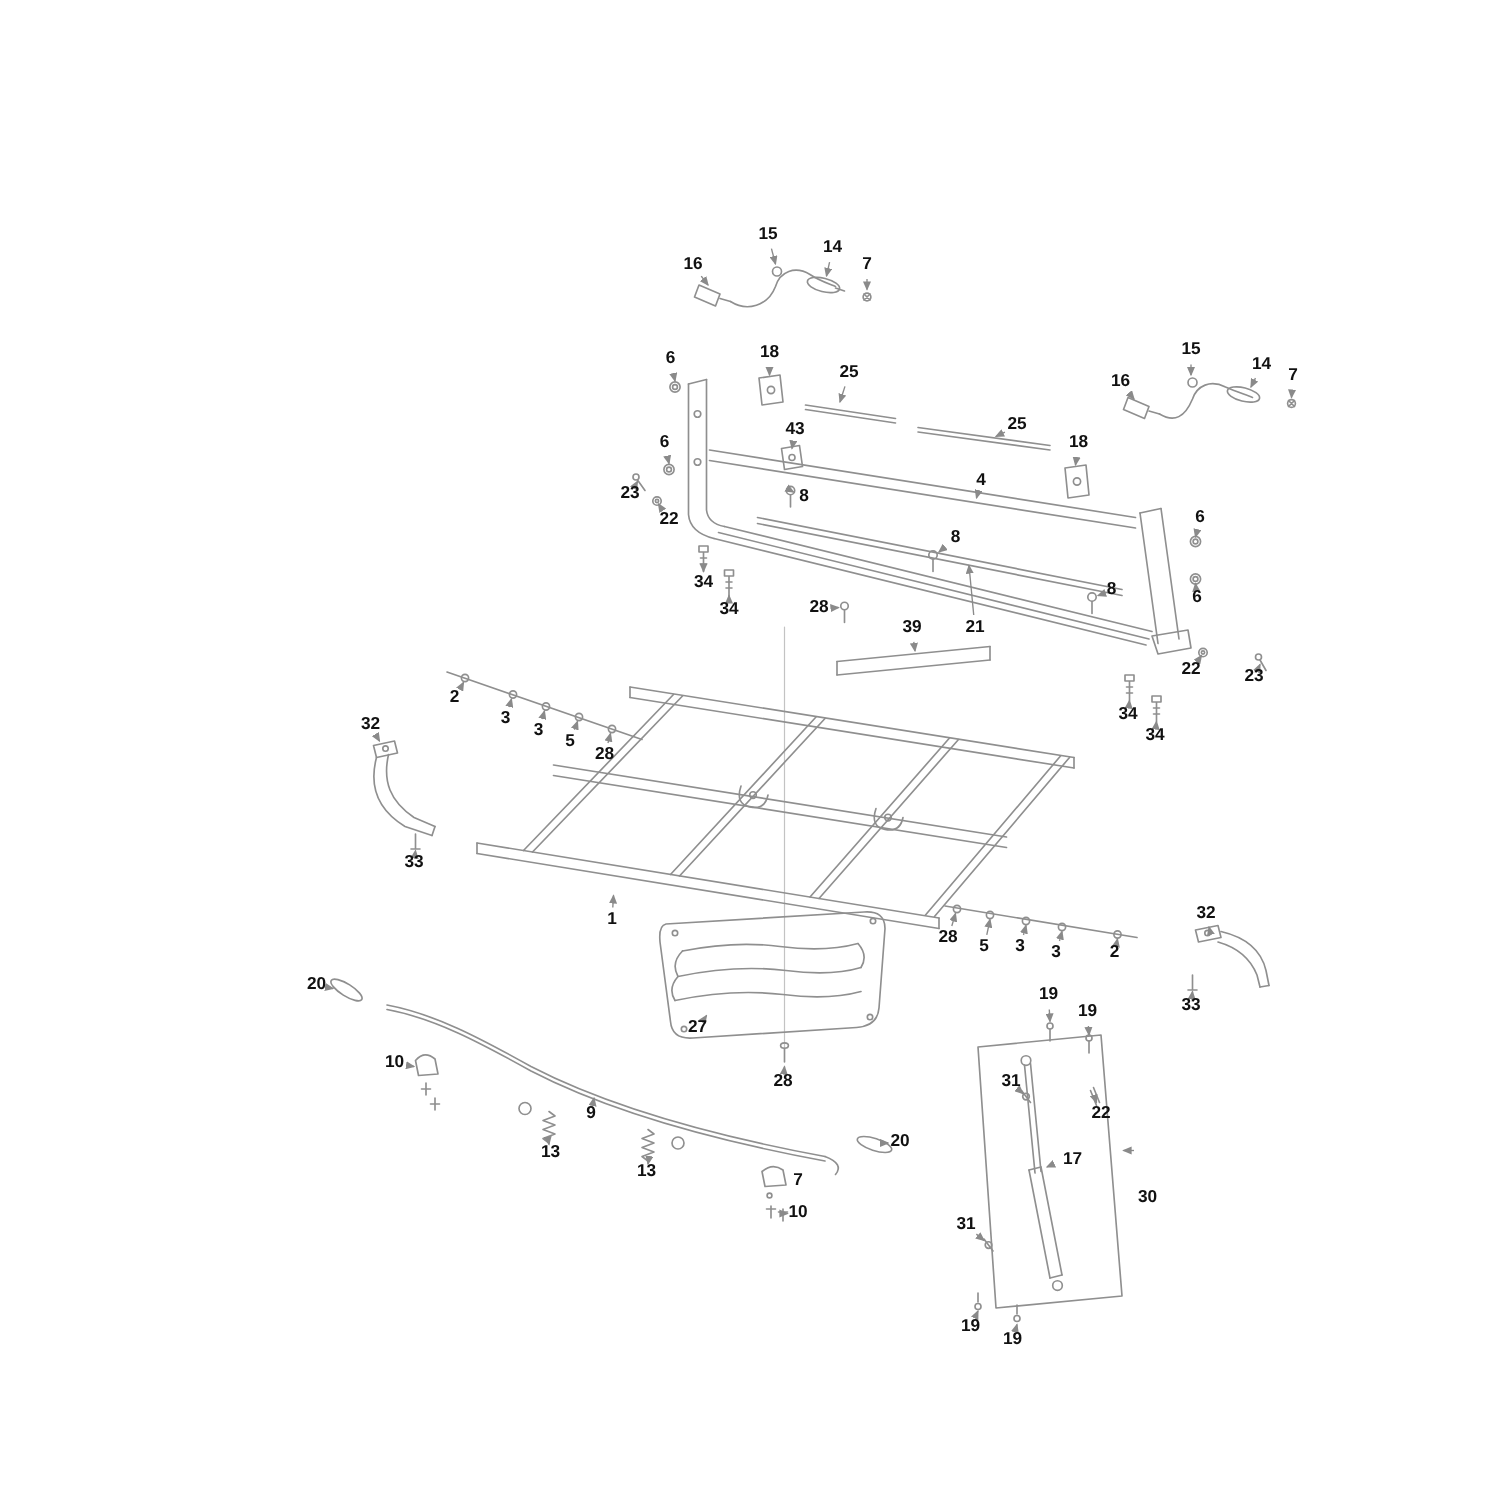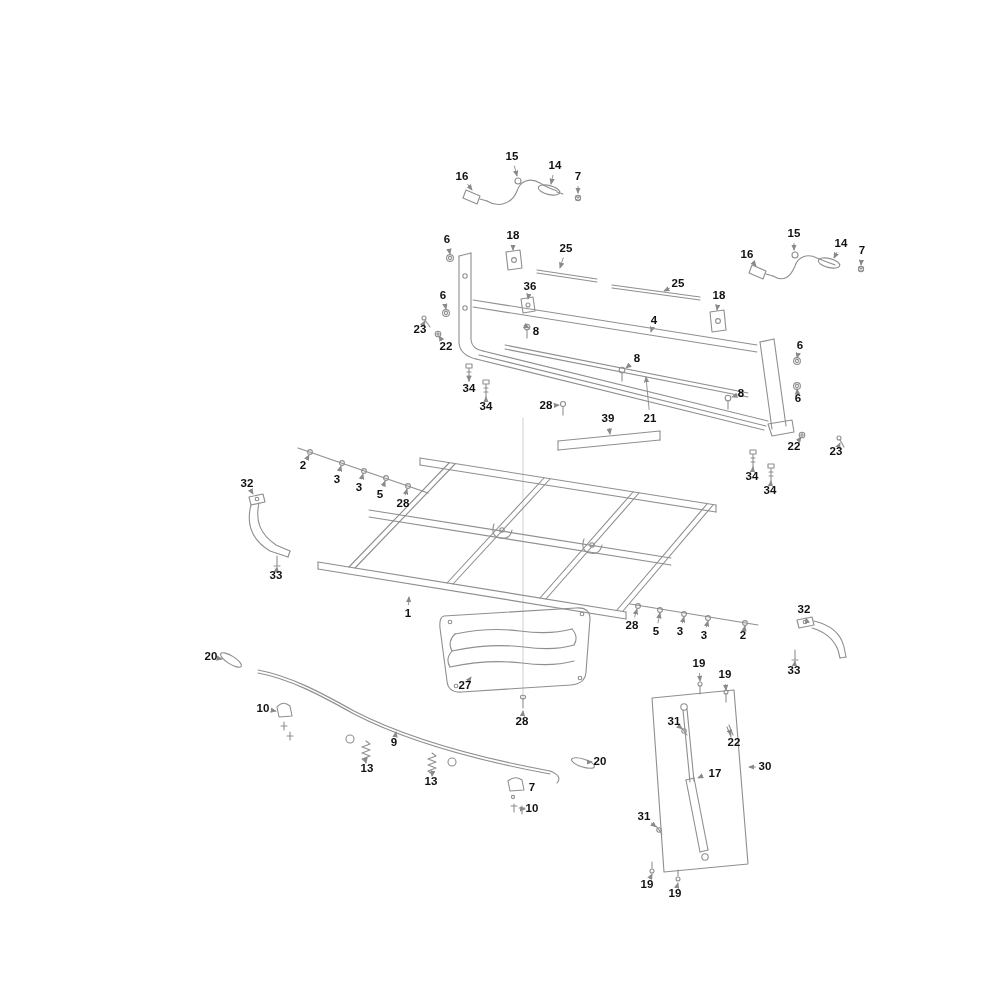--- a/index.html
+++ b/index.html
@@ -293,21 +293,21 @@
       <div class="callout" style="left: 555px; top: 166px; color: rgb(17, 17, 17);">14</div>
       <div class="callout" style="left: 462px; top: 177px; color: rgb(17, 17, 17);">16</div>
       <div class="callout" style="left: 578px; top: 177px; color: rgb(17, 17, 17);">7</div>
       <div class="callout" style="left: 794px; top: 234px; color: rgb(17, 17, 17);">15</div>
       <div class="callout" style="left: 841px; top: 244px; color: rgb(17, 17, 17);">14</div>
       <div class="callout" style="left: 747px; top: 255px; color: rgb(17, 17, 17);">16</div>
       <div class="callout" style="left: 862px; top: 251px; color: rgb(17, 17, 17);">7</div>
       <div class="callout" style="left: 447px; top: 240px; color: rgb(17, 17, 17);">6</div>
       <div class="callout" style="left: 513px; top: 236px; color: rgb(17, 17, 17);">18</div>
       <div class="callout" style="left: 566px; top: 249px; color: rgb(17, 17, 17);">25</div>
-      <div class="callout" style="left: 530px; top: 287px; color: rgb(17, 17, 17);">36</div>
+      <div class="callout" style="left: 530px; top: 287px; color: rgb(17, 17, 17);">43</div>
       <div class="callout" style="left: 678px; top: 284px; color: rgb(17, 17, 17);">25</div>
       <div class="callout" style="left: 443px; top: 296px; color: rgb(17, 17, 17);">6</div>
       <div class="callout" style="left: 719px; top: 296px; color: rgb(17, 17, 17);">18</div>
       <div class="callout" style="left: 654px; top: 321px; color: rgb(17, 17, 17);">4</div>
       <div class="callout" style="left: 420px; top: 330px; color: rgb(17, 17, 17);">23</div>
       <div class="callout" style="left: 536px; top: 332px; color: rgb(17, 17, 17);">8</div>
       <div class="callout" style="left: 446px; top: 347px; color: rgb(17, 17, 17);">22</div>
       <div class="callout" style="left: 800px; top: 346px; color: rgb(17, 17, 17);">6</div>
       <div class="callout" style="left: 637px; top: 359px; color: rgb(17, 17, 17);">8</div>
       <div class="callout" style="left: 469px; top: 389px; color: rgb(17, 17, 17);">34</div>
@@ -340,21 +340,21 @@
       <div class="callout" style="left: 465px; top: 686px; color: rgb(17, 17, 17);">27</div>
       <div class="callout" style="left: 699px; top: 664px; color: rgb(17, 17, 17);">19</div>
       <div class="callout" style="left: 725px; top: 675px; color: rgb(17, 17, 17);">19</div>
       <div class="callout" style="left: 263px; top: 709px; color: rgb(17, 17, 17);">10</div>
       <div class="callout" style="left: 522px; top: 722px; color: rgb(17, 17, 17);">28</div>
       <div class="callout" style="left: 674px; top: 722px; color: rgb(17, 17, 17);">31</div>
       <div class="callout" style="left: 734px; top: 743px; color: rgb(17, 17, 17);">22</div>
       <div class="callout" style="left: 394px; top: 743px; color: rgb(17, 17, 17);">9</div>
       <div class="callout" style="left: 367px; top: 769px; color: rgb(17, 17, 17);">13</div>
       <div class="callout" style="left: 707px; top: 774px; color: rgb(17, 17, 17); padding-left: 16px;">17</div>
-      <div class="callout" style="left: 765px; top: 767px; color: rgb(17, 17, 17);">30</div>
+      <div class="callout" style="left: 765px; top: 799px; color: rgb(17, 17, 17);">30</div>
       <div class="callout" style="left: 431px; top: 782px; color: rgb(17, 17, 17);">13</div>
       <div class="callout" style="left: 600px; top: 762px; color: rgb(17, 17, 17);">20</div>
       <div class="callout" style="left: 532px; top: 788px; color: rgb(17, 17, 17);">7</div>
       <div class="callout" style="left: 644px; top: 817px; color: rgb(17, 17, 17);">31</div>
       <div class="callout" style="left: 532px; top: 809px; color: rgb(17, 17, 17);">10</div>
       <div class="callout" style="left: 647px; top: 885px; color: rgb(17, 17, 17);">19</div>
       <div class="callout" style="left: 675px; top: 894px; color: rgb(17, 17, 17);">19</div>
     </div>
 
 </div>

